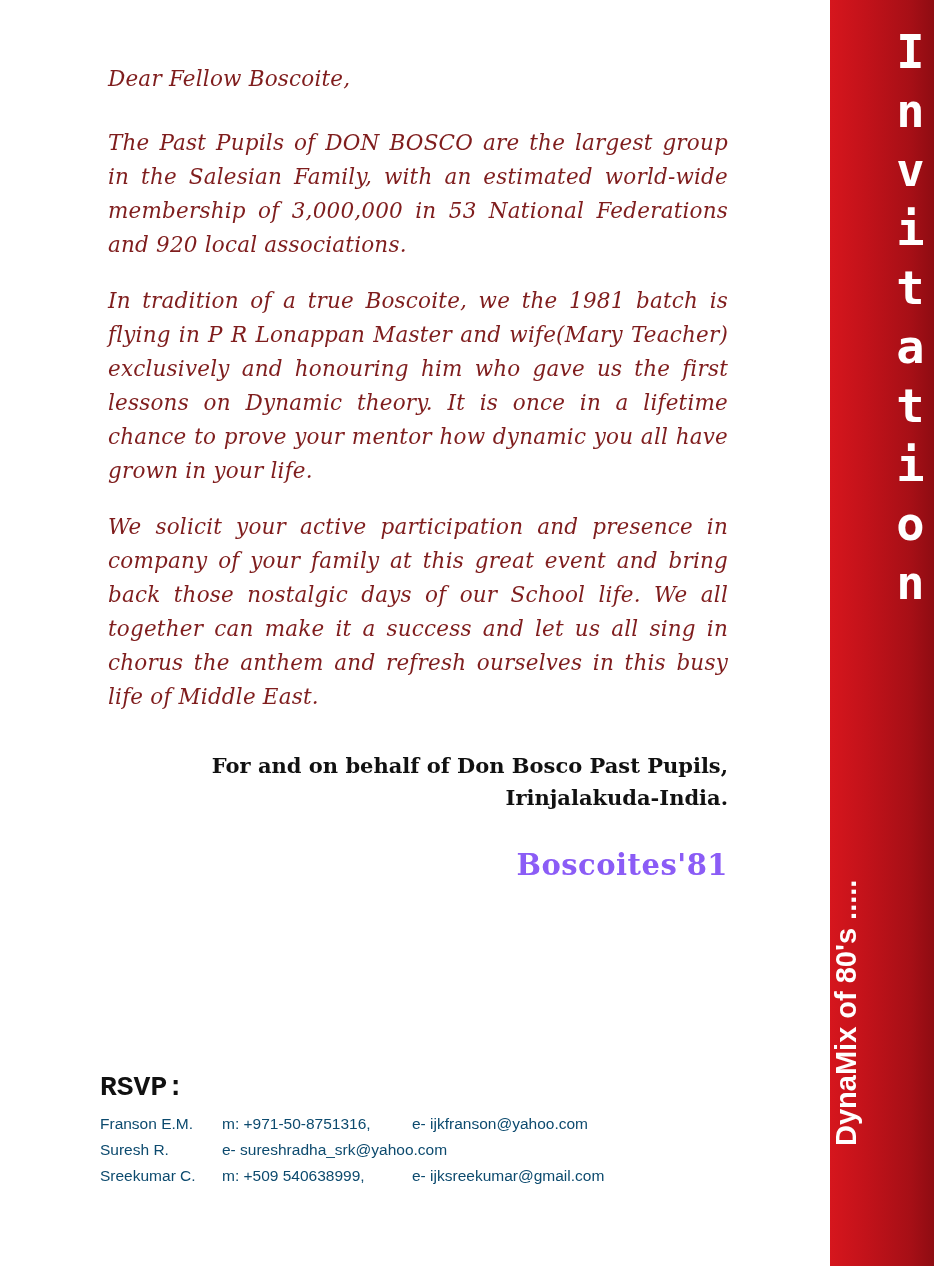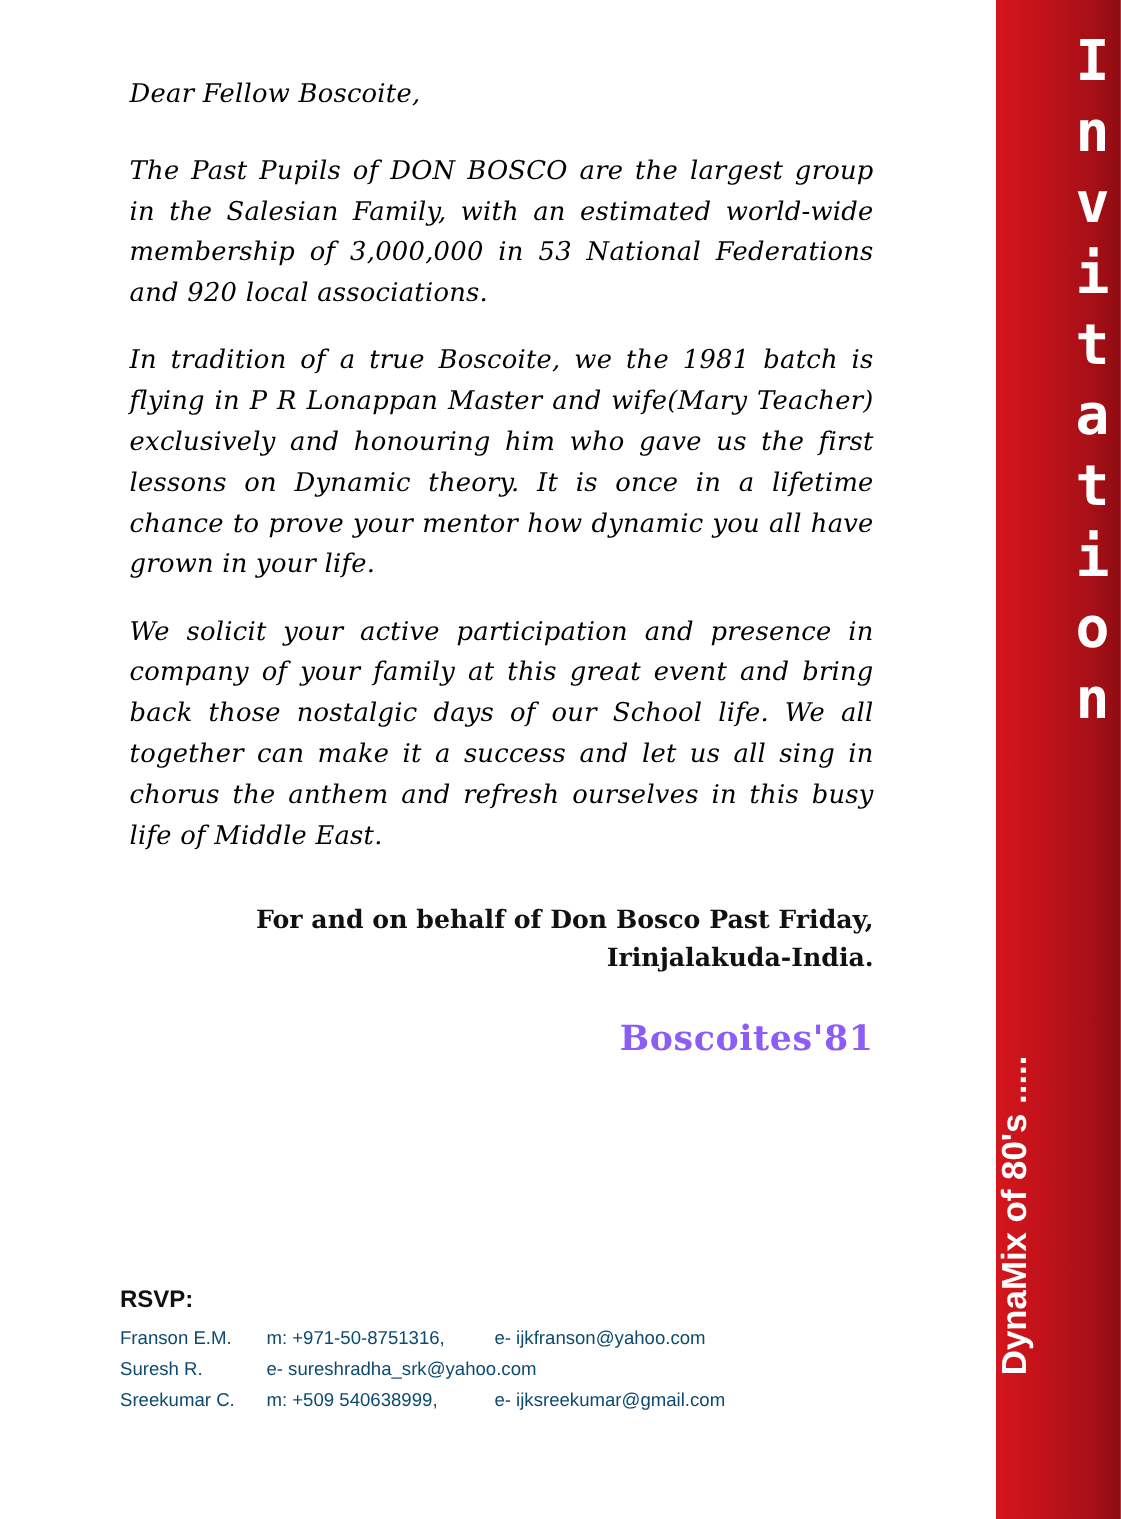--- a/index.html
+++ b/index.html
@@ -68,21 +68,21 @@
     position: absolute;
     top: 62px;
     left: 108px;
     width: 620px;
   }
   .para {
     font-family: "DejaVu Serif", serif;
     font-style: italic;
     font-size: 21.5px;
     line-height: 34px;
-    color: #000000;
+    color: #7f1d1d;
     text-align: justify;
     margin: 0 0 22px 0;
     letter-spacing: 0.2px;
   }
   .para.greeting {
     margin-bottom: 30px;
     text-align: left;
   }
   .para.last {
     margin-bottom: 30px;
@@ -106,23 +106,23 @@
     letter-spacing: 0.5px;
   }
   
   .rsvp {
     position: absolute;
     left: 100px;
     top: 1072px;
     width: 640px;
   }
   .rsvp-title {
-    font-family: Liberation Sans, sans-serif;
+    font-family: Liberation Mono, monospace;
     font-weight: bold;
-    font-size: 20px;
+    font-size: 28px;
     color: #111111;
     margin: 0 0 8px 0;
   }
   .rsvp-row {
     font-family: "Liberation Sans", sans-serif;
     font-size: 15.5px;
     color: #0c4a6e;
     line-height: 26px;
     display: flex;
   }
@@ -151,21 +151,21 @@
     <div class="side-band-sub">DynaMix of 80's .....</div>
   </div>
 
   <div class="letter">
     <p class="para greeting">Dear Fellow Boscoite,</p>
     <p class="para">The Past Pupils of DON BOSCO are the largest group in the Salesian Family, with an estimated world-wide membership of 3,000,000 in 53 National Federations and 920 local associations.</p>
     <p class="para">In tradition of a true Boscoite, we the 1981 batch is flying in P R Lonappan Master and wife(Mary Teacher) exclusively and honouring him who gave  us the first lessons on Dynamic theory. It is once in a lifetime chance to prove your mentor how dynamic you all have grown in your life.</p>
     <p class="para">We solicit your active participation and presence in company of your family at this great event and bring back those nostalgic days of our School life. We all together can make it a success and let us all sing in chorus the anthem and refresh ourselves in this busy life of Middle East.</p>
 
     <div class="signoff">
-      <div>For and on behalf of Don Bosco Past Friday,</div>
+      <div>For and on behalf of Don Bosco Past Pupils,</div>
       <div>Irinjalakuda-India.</div>
     </div>
 
     <div class="batch">Boscoites'81</div>
   </div>
 
   <div class="rsvp">
     <div class="rsvp-title">RSVP:</div>
 
     <div class="rsvp-row">

